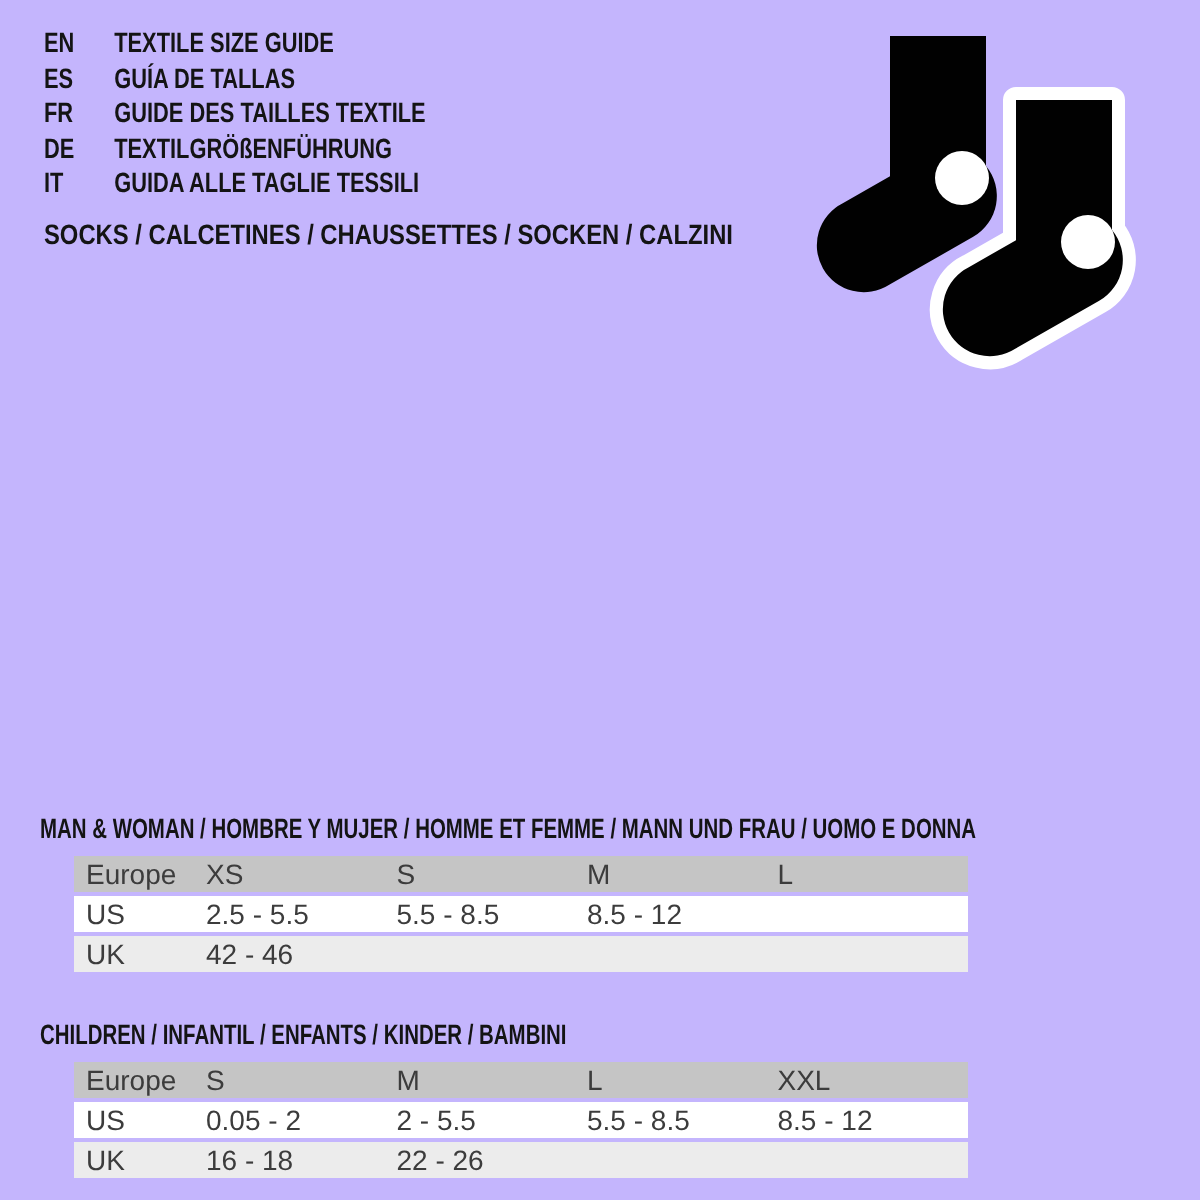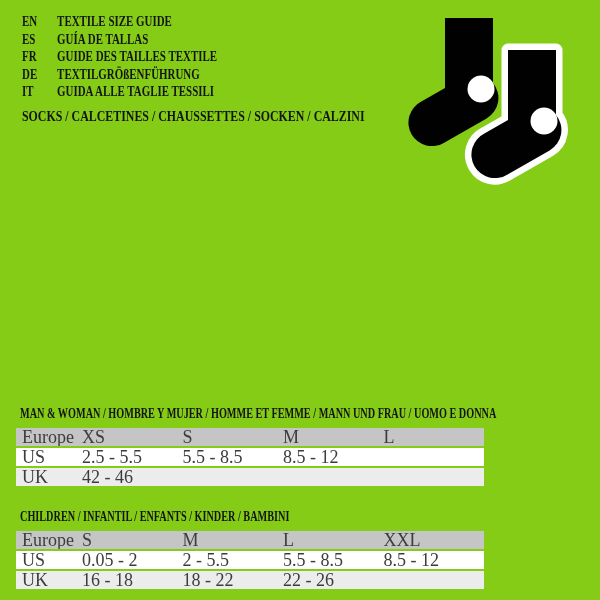--- a/index.html
+++ b/index.html
@@ -1,22 +1,22 @@
 <!DOCTYPE html>
 <html><head>
 <meta charset="utf-8">
 <style>
   * { margin: 0; padding: 0; box-sizing: border-box; }
   html, body { background: #ffffff; }
   .page {
     position: relative;
     width: 600px;
     height: 600px;
-    background: #84cc16;
-    font-family: Liberation Serif, serif;
+    background: #c4b5fd;
+    font-family: Liberation Sans, sans-serif;
     overflow: hidden;
     color: #141414;
   }
 
   
   .lang-list { position: absolute; left: 22px; top: 13px; }
   .lang-row {
     height: 17.6px; line-height: 17.6px;
     font-size: 14px; font-weight: 700; color: #141414;
     white-space: nowrap;
@@ -47,22 +47,23 @@
 
   .size-table { position: absolute; left: 16px; width: 468px; }
   .table-1 { top: 428px; }
   .table-2 { top: 531px; }
 
   .trow {
     display: grid;
     grid-template-columns: 66px 1fr 1fr 1fr 1fr;
     height: 18px; line-height: 18px;
     margin-bottom: 2px;
-    font-size: 18px;
+    font-size: 14px;
     color: #3c3c3c;
+    margin-left: 21px;
   }
   .trow .cell { text-align: left; overflow: hidden; white-space: nowrap; }
   .trow .cell.label { text-align: left; padding-left: 6px; }
   .thead    { background: #c5c5c5; }
   .row-white{ background: #ffffff; }
   .row-gray { background: #ececec; }
 </style>
 </head>
 <body>
 
@@ -136,18 +137,17 @@
     <div class="trow row-white">
       <span class="cell label">US</span>
       <span class="cell">0.05 - 2</span>
       <span class="cell">2 - 5.5</span>
       <span class="cell">5.5 - 8.5</span>
       <span class="cell">8.5 - 12</span>
     </div>
     <div class="trow row-gray">
       <span class="cell label">UK</span>
       <span class="cell">16 - 18</span>
-      <span class="cell">18 - 22</span>
       <span class="cell">22 - 26</span>
     </div>
   </div>
 
 </div>
 
 </body></html>

